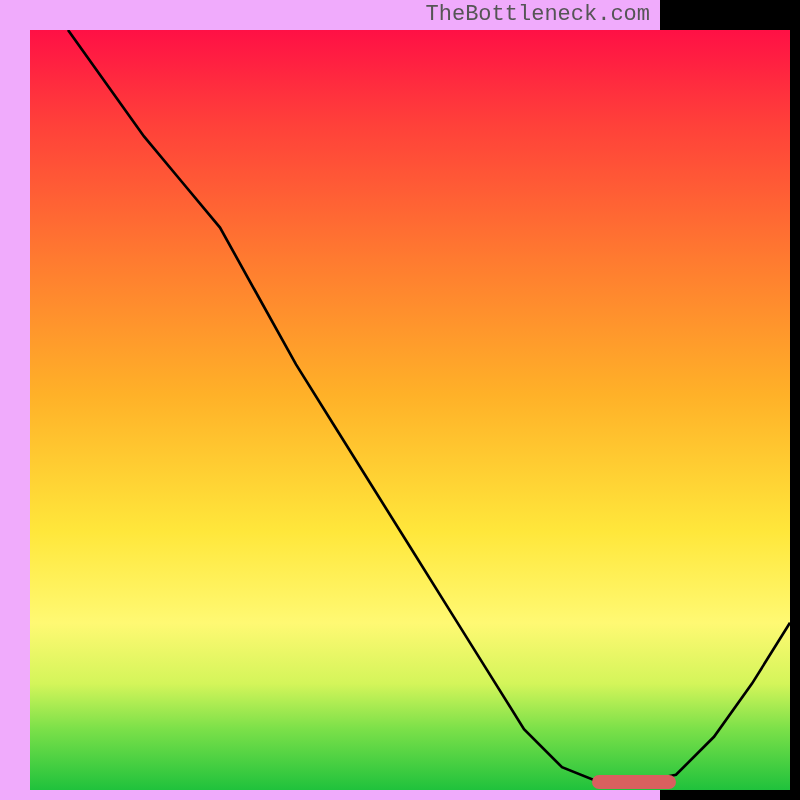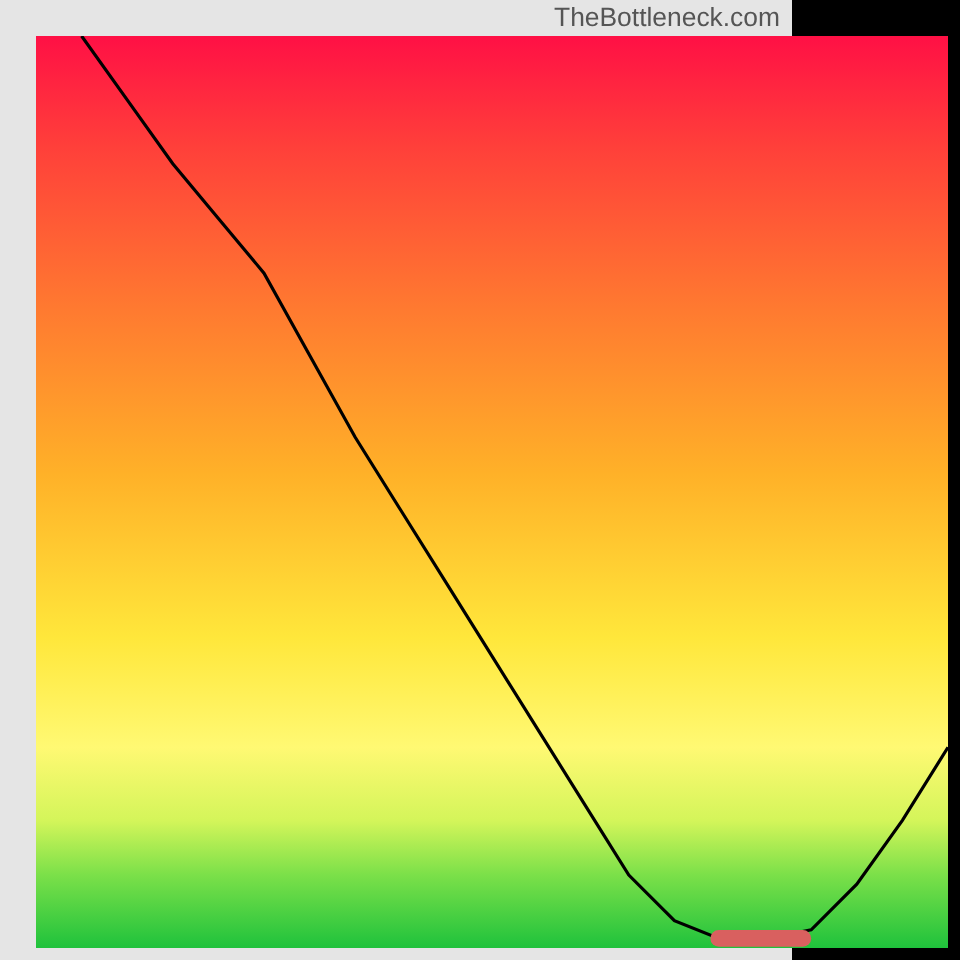--- a/index.html
+++ b/index.html
@@ -8,21 +8,22 @@
     width: 800px;
     height: 800px;
     background: #000;
     font-family: Arial, sans-serif;
     overflow: hidden;
   }
   .frame {
     position: relative;
     width: 660px;
     height: 800px;
-    background: #e5e5e5;
+    background: #f0abfc;
+    font-family: Liberation Mono, monospace;
   }
   .watermark {
     position: absolute;
     top: 2px;
     right: 10px;
     color: #555;
     font-size: 22px;
     z-index: 10;
   }
   .plot-area {

